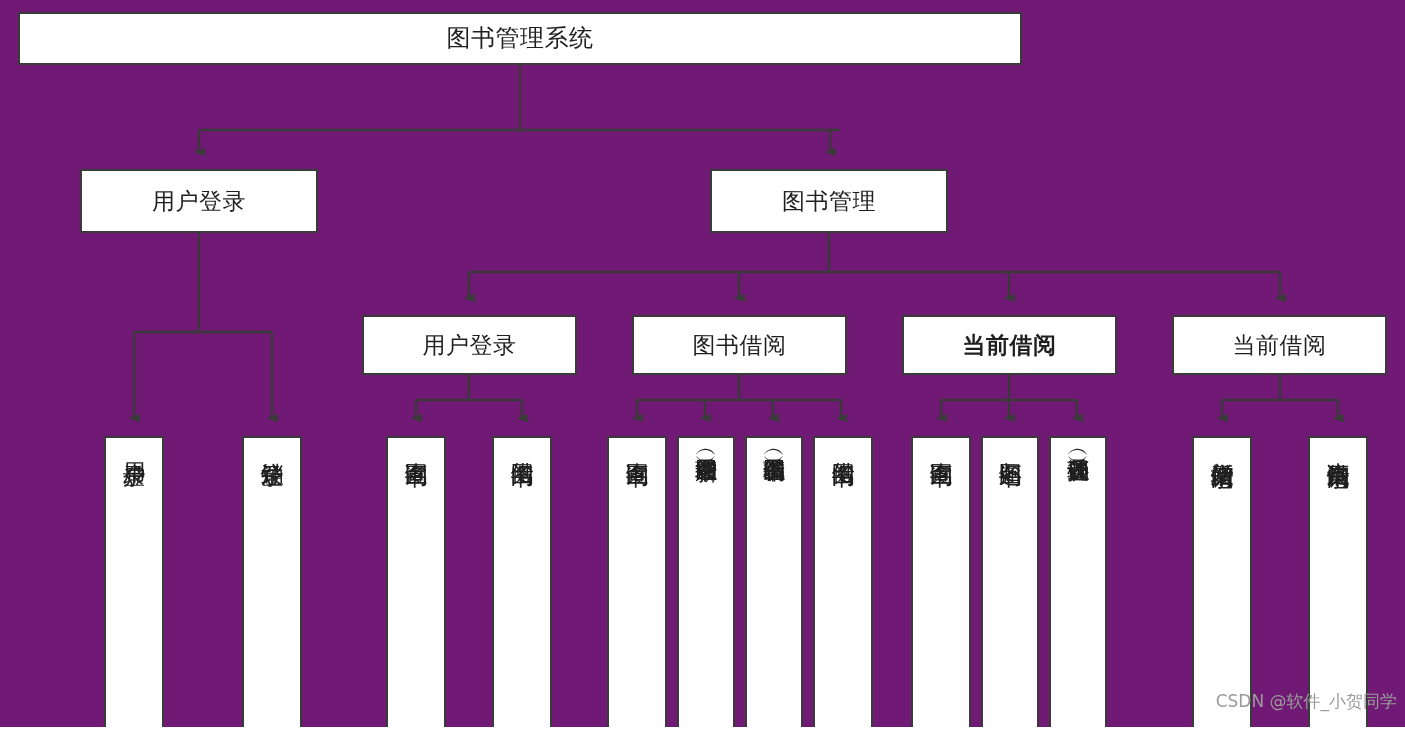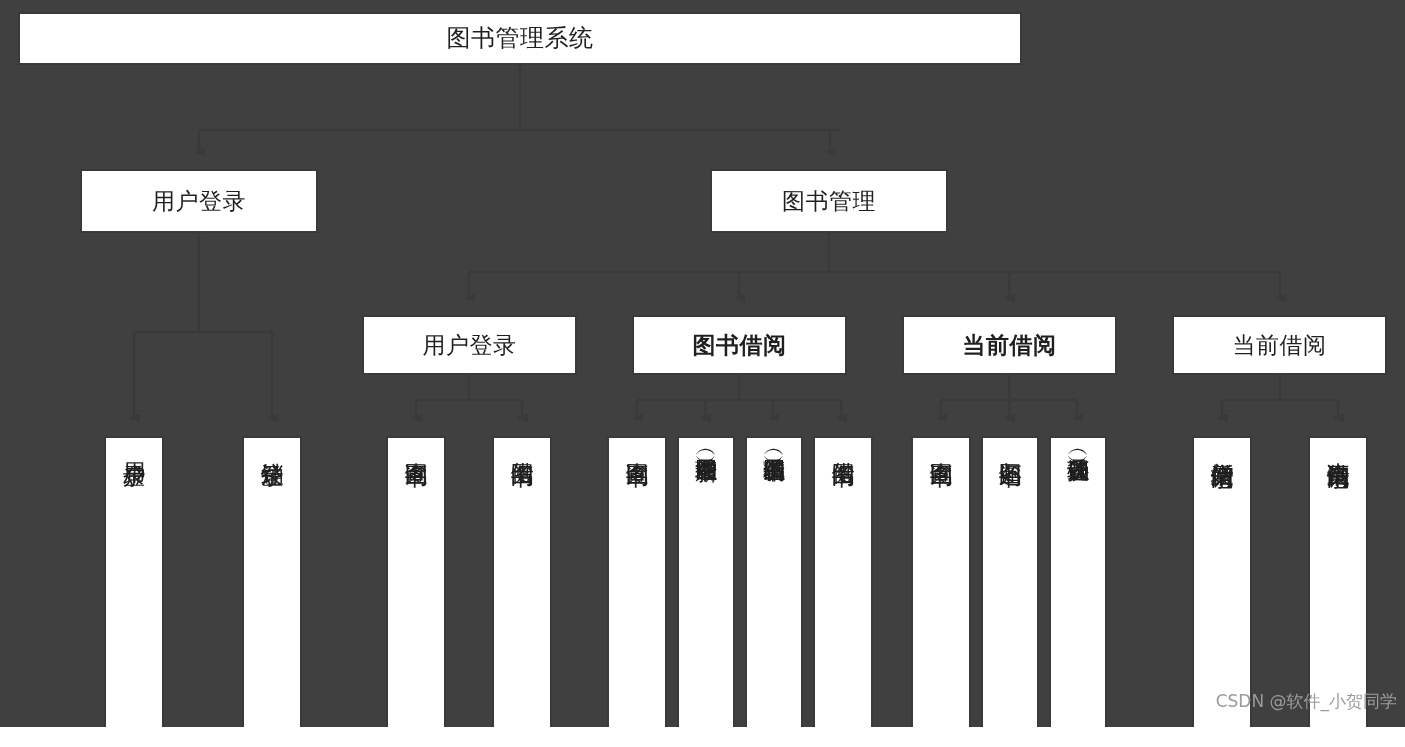--- a/index.html
+++ b/index.html
@@ -9,21 +9,21 @@
     background: #ffffff;
   }
   body {
     font-family: "DejaVu Sans", "Liberation Sans", sans-serif;
     color: #1a1a1a;
   }
   #canvas {
     position: relative;
     width: 1405px;
     height: 727px;
-    background: #404040;
+    background: #701a75;
     overflow: hidden;
   }
   svg.wires {
     position: absolute;
     left: 0;
     top: 0;
     width: 1405px;
     height: 747px;
     pointer-events: none;
   }
@@ -145,21 +145,21 @@
   <div class="node h" style="left:80px; top:169px; width:238px; height:64px;">
     <span class="label">用户登录</span>
   </div>
   <div class="node h" style="left:710px; top:169px; width:238px; height:64px;justify-content:center;">
     <span class="label">图书管理</span>
   </div>
 
   <div class="node h" style="left:362px; top:315px; width:215px; height:60px;">
     <span class="label">用户登录</span>
   </div>
-  <div class="node h" style="left:632px; top:315px; width:215px; height:60px;font-weight:bold;">
+  <div class="node h" style="left:632px; top:315px; width:215px; height:60px;">
     <span class="label">图书借阅</span>
   </div>
   <div class="node h" style="left:902px; top:315px; width:215px; height:60px;font-weight:bold;">
     <span class="label">当前借阅</span>
   </div>
   <div class="node h" style="left:1172px; top:315px; width:215px; height:60px;">
     <span class="label">当前借阅</span>
   </div>
 
   <div class="node v" style="left:104px; top:436px; width:60px; height:297px;">

